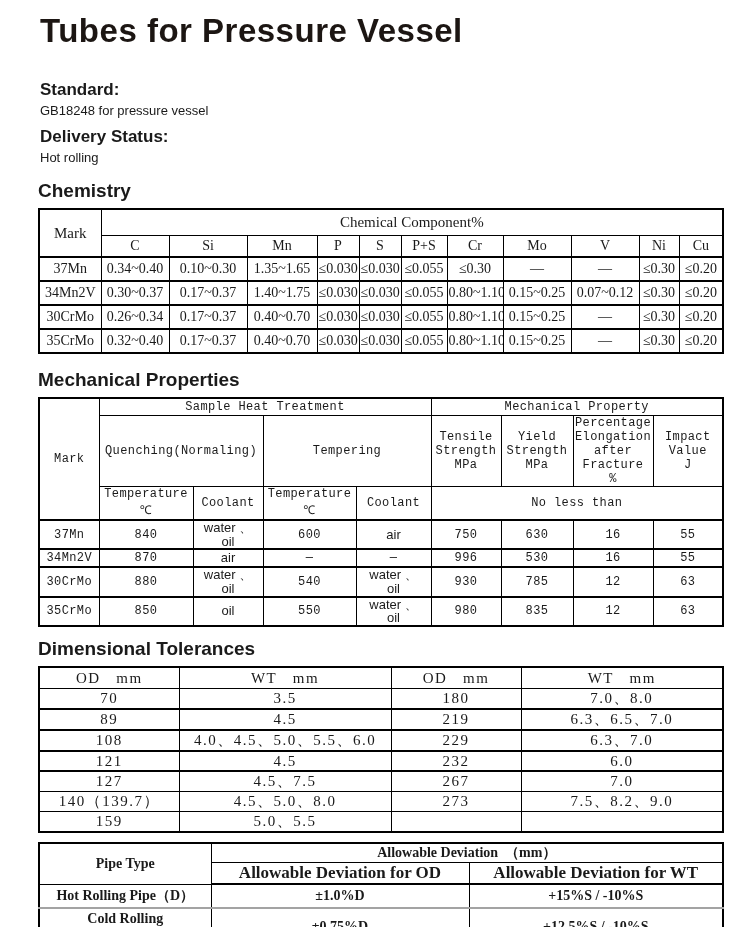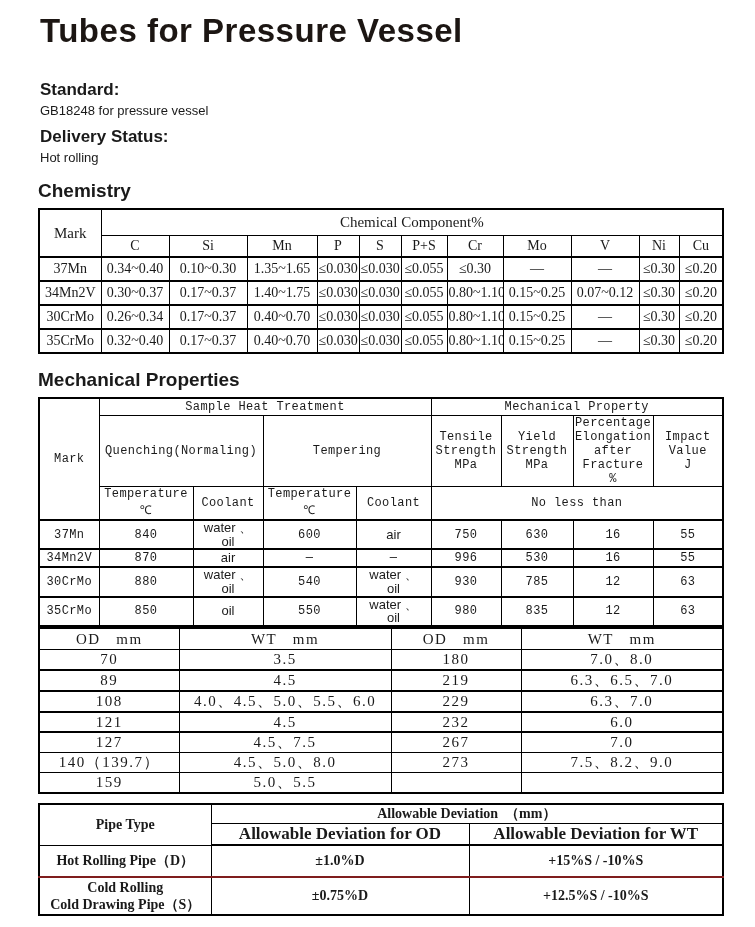--- a/index.html
+++ b/index.html
@@ -55,21 +55,21 @@
   
   .dim { font-family: "Liberation Serif", serif; font-size: 15px; letter-spacing: 1.5px; border: 2px solid #000; }
   .dim td { height: 20px; }
   .dim tr.hdr td { height: 22px; }
   .dim tr.thick td { border-top: 2px solid #000; }
 
   
   .dev { font-family: "Liberation Serif", serif; font-size: 14px; font-weight: 700; border: 2px solid #000; }
   .dev tr.h1 td { height: 17px; }
   .dev tr.h2 td { height: 17px; border-bottom: 2px solid #000; }
-  .dev tr.r1 td { height: 32px; border-bottom: 2px solid #7f1d1d; }
+  .dev tr.r1 td { height: 24px; border-bottom: 2px solid #a3a3a3; }
   .dev tr.r2 td { height: 38px; }
   .dev td.ptype { line-height: 1.25; }
 
   .mt-dim { margin-top: 11px; }
   .mt-dev { margin-top: 9px; }
 </style>
 </head>
 <body>
 
 <div class="wrap">
@@ -267,20 +267,21 @@
       <td class="sans">water 、
 oil</td>
       <td>980</td>
       <td>835</td>
       <td>12</td>
       <td>63</td>
     </tr>
   </tbody>
     </table>
 
+  <div class="h3 mt-dim">Dimensional Tolerances</div>
 
   <table class="dim">
     <colgroup>
       <col style="width:140px">
         <col style="width:212px">
         <col style="width:130px">
         <col style="width:202px">
     </colgroup>
     <tbody>
         <tr class="hdr">

